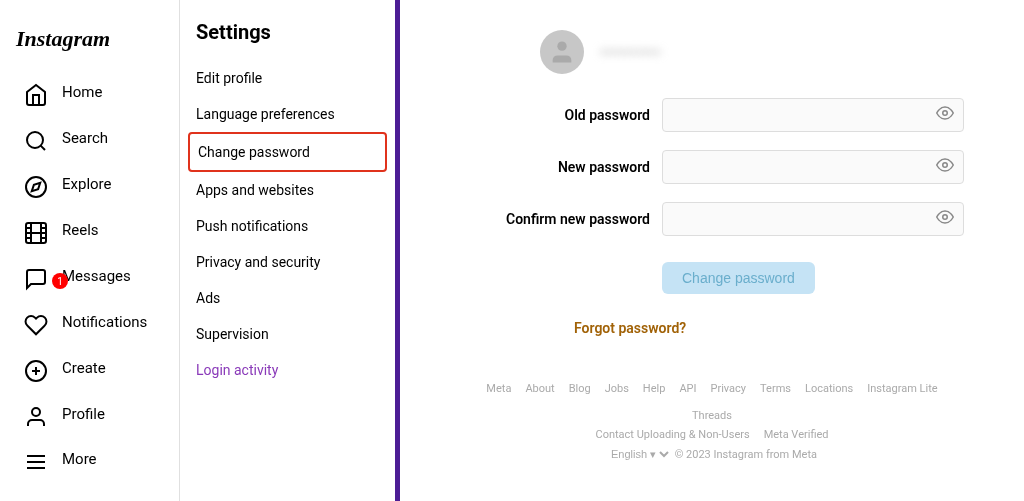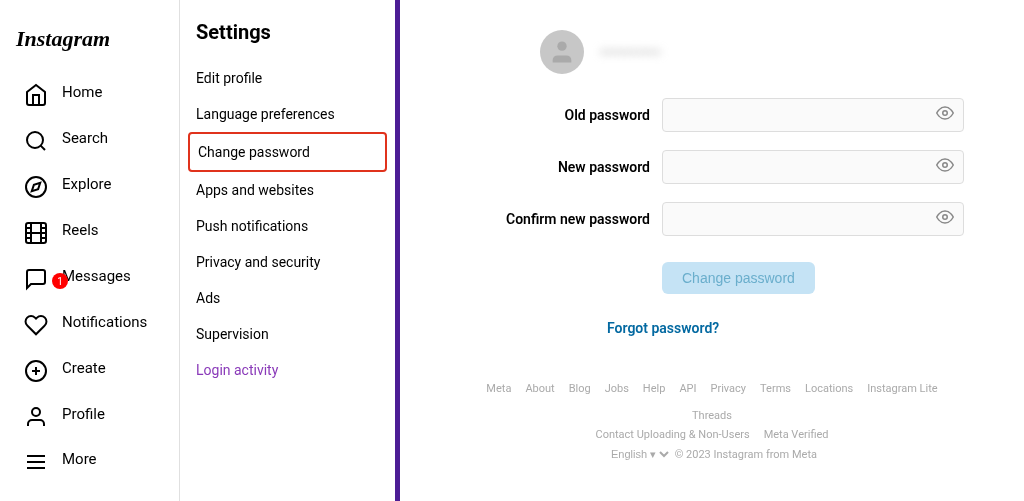--- a/index.html
+++ b/index.html
@@ -173,25 +173,25 @@
       border-radius: 6px;
       padding: 8px 20px;
       font-size: 14px;
       cursor: not-allowed;
       margin-left: 172px;
       margin-top: 8px;
       width: fit-content;
     }
 
     .forgot-password-link {
-      color: #0369a1;
+      color: #a16207;
       font-size: 14px;
       font-weight: 600;
       cursor: pointer;
-      margin-left: 117px;
+      margin-left: 84px;
       margin-top: 8px;
       text-decoration: none;
     }
 
     
     .footer {
       margin-top: auto;
       padding: 20px 0 10px 0;
       text-align: center;
       color: #aaa;

